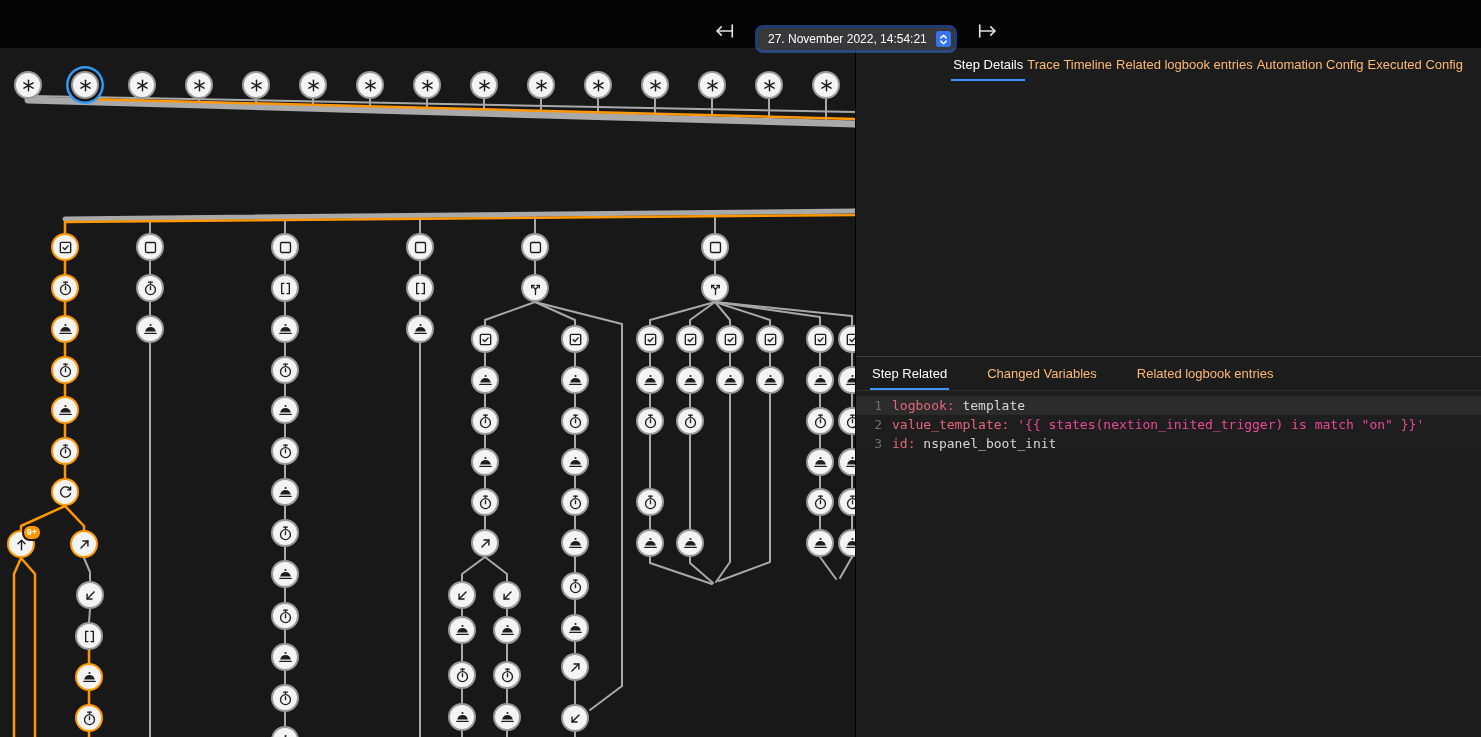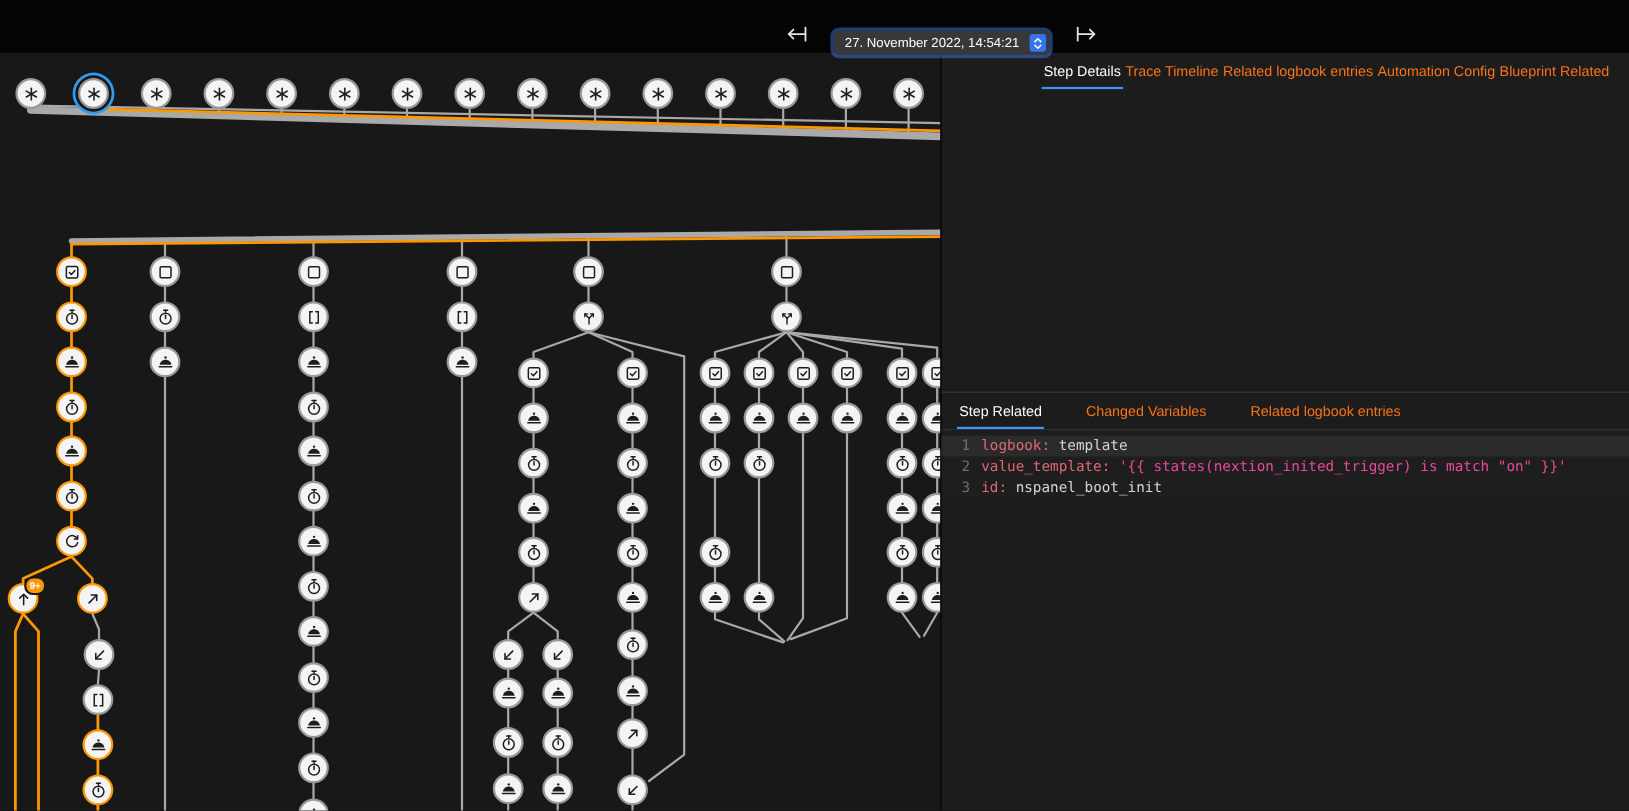--- a/index.html
+++ b/index.html
@@ -23,21 +23,21 @@
   .node.active{border-color:#ff9800;border-width:2.5px;}
   .node.selected{box-shadow:0 0 0 2.5px #161616,0 0 0 5px #2f9bf4;}
   .badge{position:absolute;top:-8px;right:-9px;background:#ff9800;color:#fff;font-size:9px;font-weight:bold;line-height:1;padding:2px 3px;border-radius:8px;border:2px solid #181818;}
 
   
   .panel{position:absolute;left:855px;top:48px;right:0;bottom:0;background:#1c1c1c;border-left:1px solid #000;display:flex;flex-direction:column;}
   .panel-top{height:309px;border-bottom:1px solid #3a3a3a;box-sizing:border-box;}
   .tabs{display:flex;align-items:flex-end;height:33px;}
   .top-tabs{justify-content:flex-end;padding:0 16px;}
   .bottom-tabs{padding-left:14px;gap:36px;border-bottom:1px solid #303030;}
-  .tab{font-size:13px;color:#f97316;padding:7px 2px;border-bottom:2px solid transparent;cursor:pointer;white-space:nowrap;}
+  .tab{font-size:13px;color:#fdba74;padding:7px 2px;border-bottom:2px solid transparent;cursor:pointer;white-space:nowrap;}
   .tab.selected{color:#fff;border-bottom-color:#3d94f6;}
   .executed{color:#ececec;font-size:14px;padding:22px 24px;}
   .panel-bottom{flex:1;display:flex;flex-direction:column;}
   .code{font-family:"DejaVu Sans Mono",monospace;font-size:13px;line-height:19px;background:#1e1e1e;padding-top:5px;}
   .code-line{display:flex;}
   .code-line.active-line{background:#2b2b2b;}
   .ln{flex:none;width:26px;text-align:right;padding-right:10px;color:#6f6f6f;}
   .lc{white-space:pre;}
   .tok.key{color:#e2677a;}
   .tok.str{color:#ec4899;}
@@ -782,21 +782,21 @@
   </div>
 </div>
 
 <div class="panel">
   <div class="panel-top">
     <div class="tabs top-tabs">
       <div class="tab selected">Step Details</div>
       <div class="tab">Trace Timeline</div>
       <div class="tab">Related logbook entries</div>
       <div class="tab">Automation Config</div>
-      <div class="tab">Blueprint Related</div>
+      <div class="tab">Executed Config</div>
     </div>
   </div>
   <div class="panel-bottom">
     <div class="tabs bottom-tabs">
       <div class="tab selected">Step Related</div>
       <div class="tab">Changed Variables</div>
       <div class="tab">Related logbook entries</div>
     </div>
     <div class="code">
       <div class="code-line active-line">

